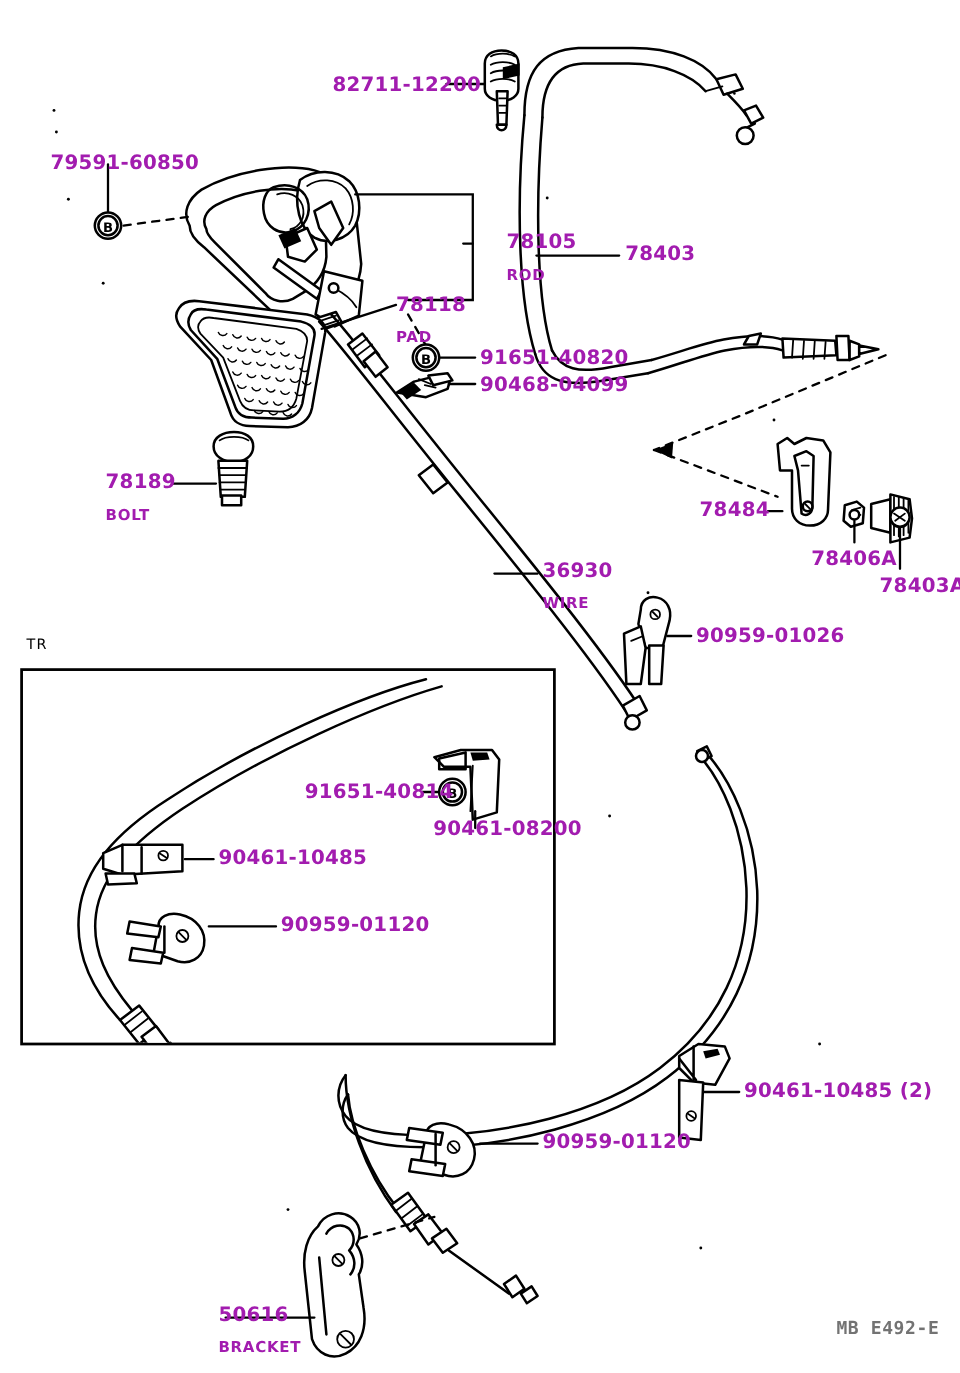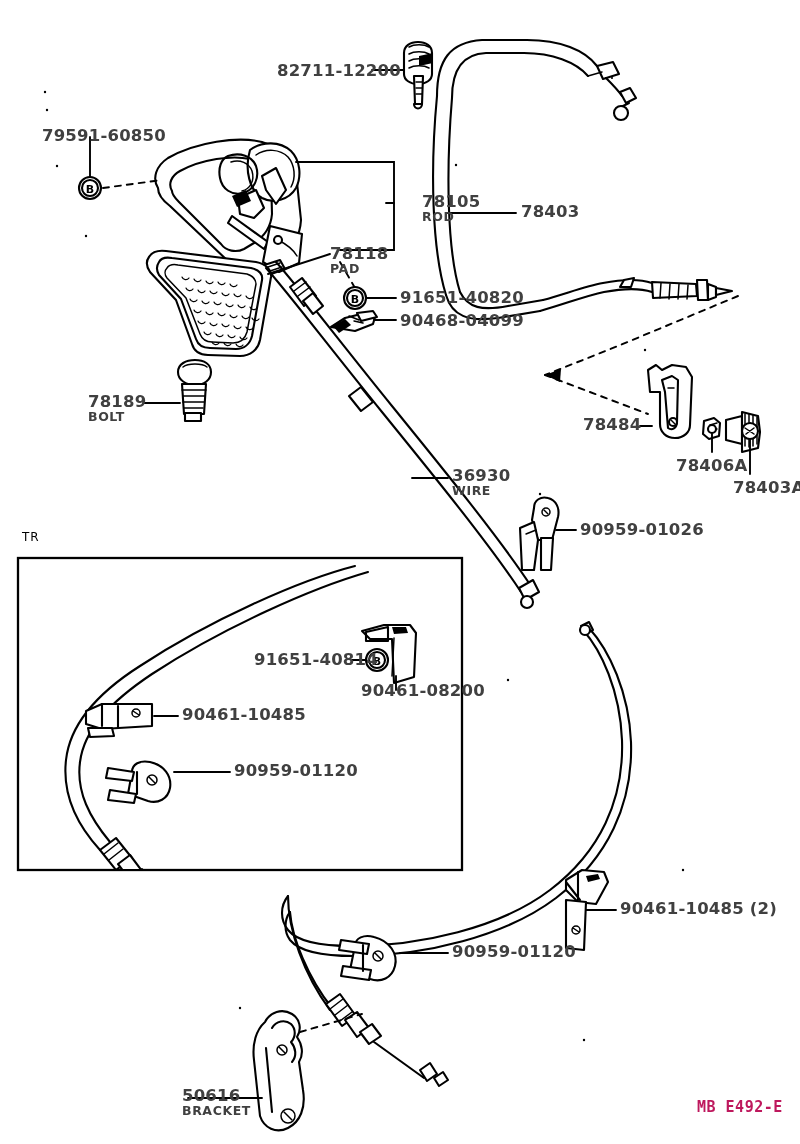--- a/index.html
+++ b/index.html
@@ -13,41 +13,41 @@
     background:#ffffff;
     overflow:hidden;
   }
   #art{position:absolute;left:0;top:0;width:800px;height:1144px;}
   .lbl{
     position:absolute;
     font-family:"DejaVu Sans","Liberation Sans",sans-serif;
     font-size:16.5px;
     font-weight:700;
     letter-spacing:0.2px;
-    color:#404040;
+    color:#a21caf;
     white-space:nowrap;
     line-height:1.02;
   }
   .lbl .sub{
     display:block;
     font-size:12.5px;
     font-weight:700;
     letter-spacing:0.6px;
-    margin-top:0px;
+    margin-top:12px;
   }
   .tr-tag{
     position:absolute;
     font-size:12px;font-weight:400;
     letter-spacing:1px;
     color:#000;
   }
   .wm{
     position:absolute;
     font-family:"DejaVu Sans Mono","Liberation Mono",monospace;
-    font-size:15px;font-weight:700;letter-spacing:0.5px;color:#be185d;
+    font-size:15px;font-weight:700;letter-spacing:0.5px;color:#737373;
   }
 </style>
 </head>
 <body>
 
 <div id="sheet">
 
   <svg id="art" viewBox="0 0 800 1144" xmlns="http://www.w3.org/2000/svg">
     <defs>
       <style>

